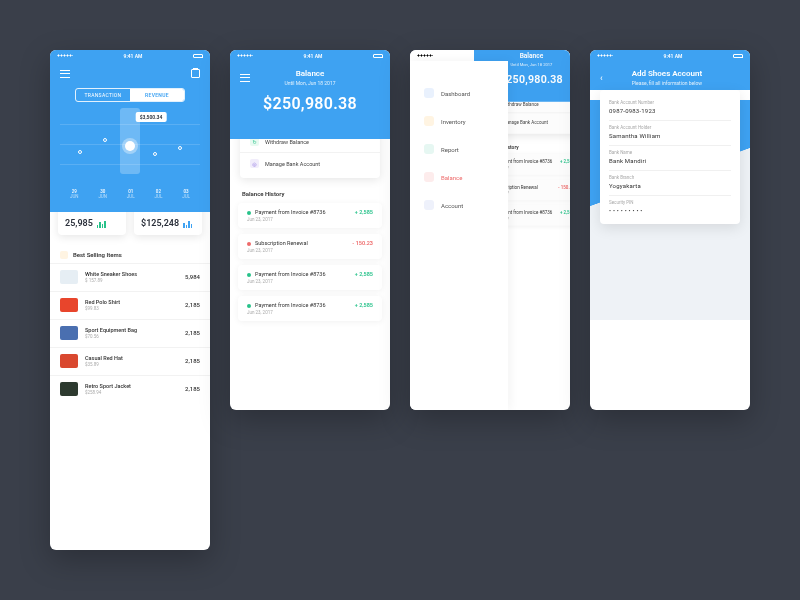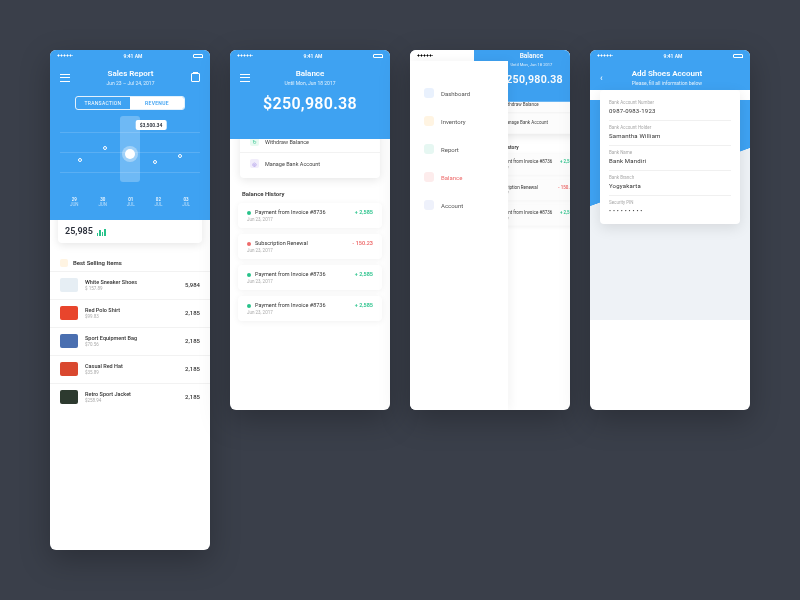--- a/index.html
+++ b/index.html
@@ -95,24 +95,20 @@
       <span>9:41 AM</span>
       <div class="sb-batt"></div>
     </div>
     <div class="header">
       <div class="title-row">
         <div class="ham">
             <span></span>
             <span></span>
             <span></span>
           </div>
-        <div class="title-block">
-          <div class="t">Sales Report</div>
-          <div class="s">Jun 23 – Jul 24, 2017</div>
-        </div>
         <div class="cal-icon"></div>
       </div>
       <div class="segment">
         <div>TRANSACTION</div>
         <div class="active">REVENUE</div>
       </div>
       <div class="chart">
         <div class="hline" style="top:20%"></div>
         <div class="hline" style="top:45%"></div>
         <div class="hline" style="top:70%"></div>
@@ -154,20 +150,33 @@
         <div class="val">
             <span>25,985</span>
           <div class="bars">
               <span style="height:3px;background:#27c28a"></span>
               <span style="height:6px;background:#27c28a"></span>
               <span style="height:4px;background:#27c28a"></span>
               <span style="height:7px;background:#27c28a"></span>
             </div>
         </div>
       </div>
+      <div class="metric">
+        <div class="lbl">Total Revenue</div>
+        <div class="sub">Jun 23 – Jul 24</div>
+        <div class="val">
+            <span>$125,248</span>
+          <div class="bars">
+              <span style="height:5px"></span>
+              <span style="height:3px"></span>
+              <span style="height:7px"></span>
+              <span style="height:4px"></span>
+            </div>
+        </div>
+      </div>
     </div>
     <div class="section-h">
       <div class="dot-badge" style="background:#fff4e2"></div>
       <span>Best Selling Items</span>
     </div>
     <div id="s1-items">
         <div class="list-item">
       <div class="thumb" style="background:#e6eef4"></div>
       <div class="li-main">
             <div class="nm">White Sneaker Shoes</div>

